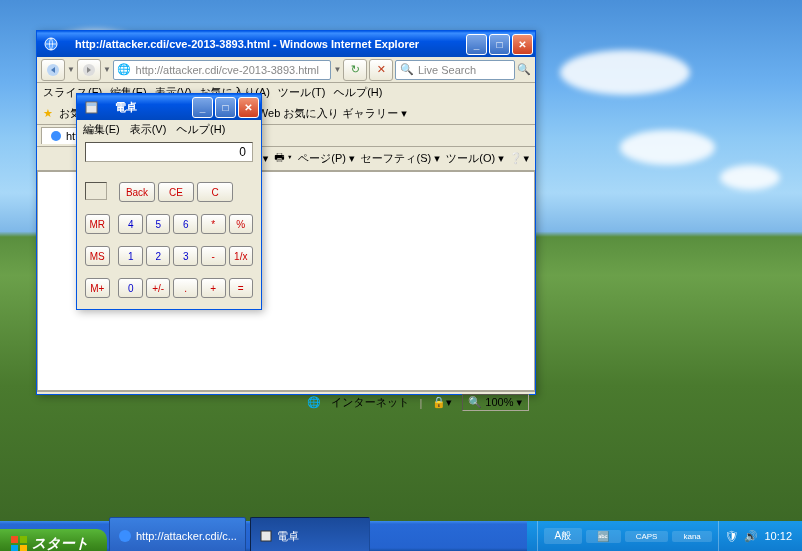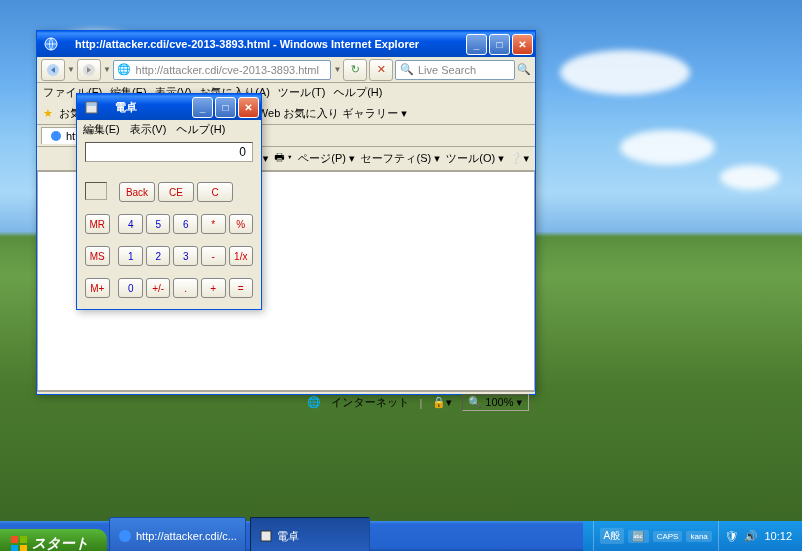--- a/index.html
+++ b/index.html
@@ -84,21 +84,21 @@
   border: 1px solid #1a4a9a; border-radius: 2px; color: #fff; font-size: 11px;
   display: flex; align-items: center; gap: 4px; cursor: pointer;
 }
 .task-item.active { background: linear-gradient(to bottom, #1a4a9a, #2860c0); border: 1px inset #1a4a9a; }
 .tray {
   margin-left: auto; height: 30px; padding: 0 10px;
   background: linear-gradient(to bottom, #1997e8, #0f7cd0);
   display: flex; align-items: center; gap: 6px; color: #fff; font-size: 11px;
 }
 .ime { display: flex; gap: 4px; align-items: center; padding: 0 6px; border-left: 1px solid rgba(255,255,255,0.3); border-right: 1px solid rgba(255,255,255,0.3); height: 100%; font-size: 10px; }
-.ime span { background: rgba(255,255,255,0.15); padding: 1px 4px; border-radius: 2px; }
+.ime span { background: rgba(255,255,255,0.15); padding: 1px 11px; border-radius: 2px; }
 </style>
 </head>
 <body>
 
 <div class="desktop">
   <div class="clouds">
     <div class="cloud" style="top:10px; left:50px; width:90px; height:30px;"></div>
     <div class="cloud" style="top:40px; left:200px; width:70px; height:25px;"></div>
     <div class="cloud" style="top:120px; left:400px; width:60px; height:22px;"></div>
     <div class="cloud" style="top:30px; left:560px; width:130px; height:45px;"></div>
@@ -145,21 +145,21 @@
       <div class="nav-btn" style="color:#3a8f3a;">↻</div>
       <div class="nav-btn" style="color:#c04020;">✕</div>
       <div class="search-field">
         <span style="margin-right:4px;color:#888;">🔍</span>
         <span>Live Search</span>
       </div>
       <span style="color:#888;">🔍</span>
     </div>
 
     <div class="ie-menubar">
-      <span>ファイル(F)</span>
+      <span>スライス(F)</span>
       <span>編集(E)</span>
       <span>表示(V)</span>
       <span>お気に入り(A)</span>
       <span>ツール(T)</span>
       <span>ヘルプ(H)</span>
     </div>
 
     <div class="ie-fav">
       <span class="fav-star">★</span>
       <span>お気に入り</span>

